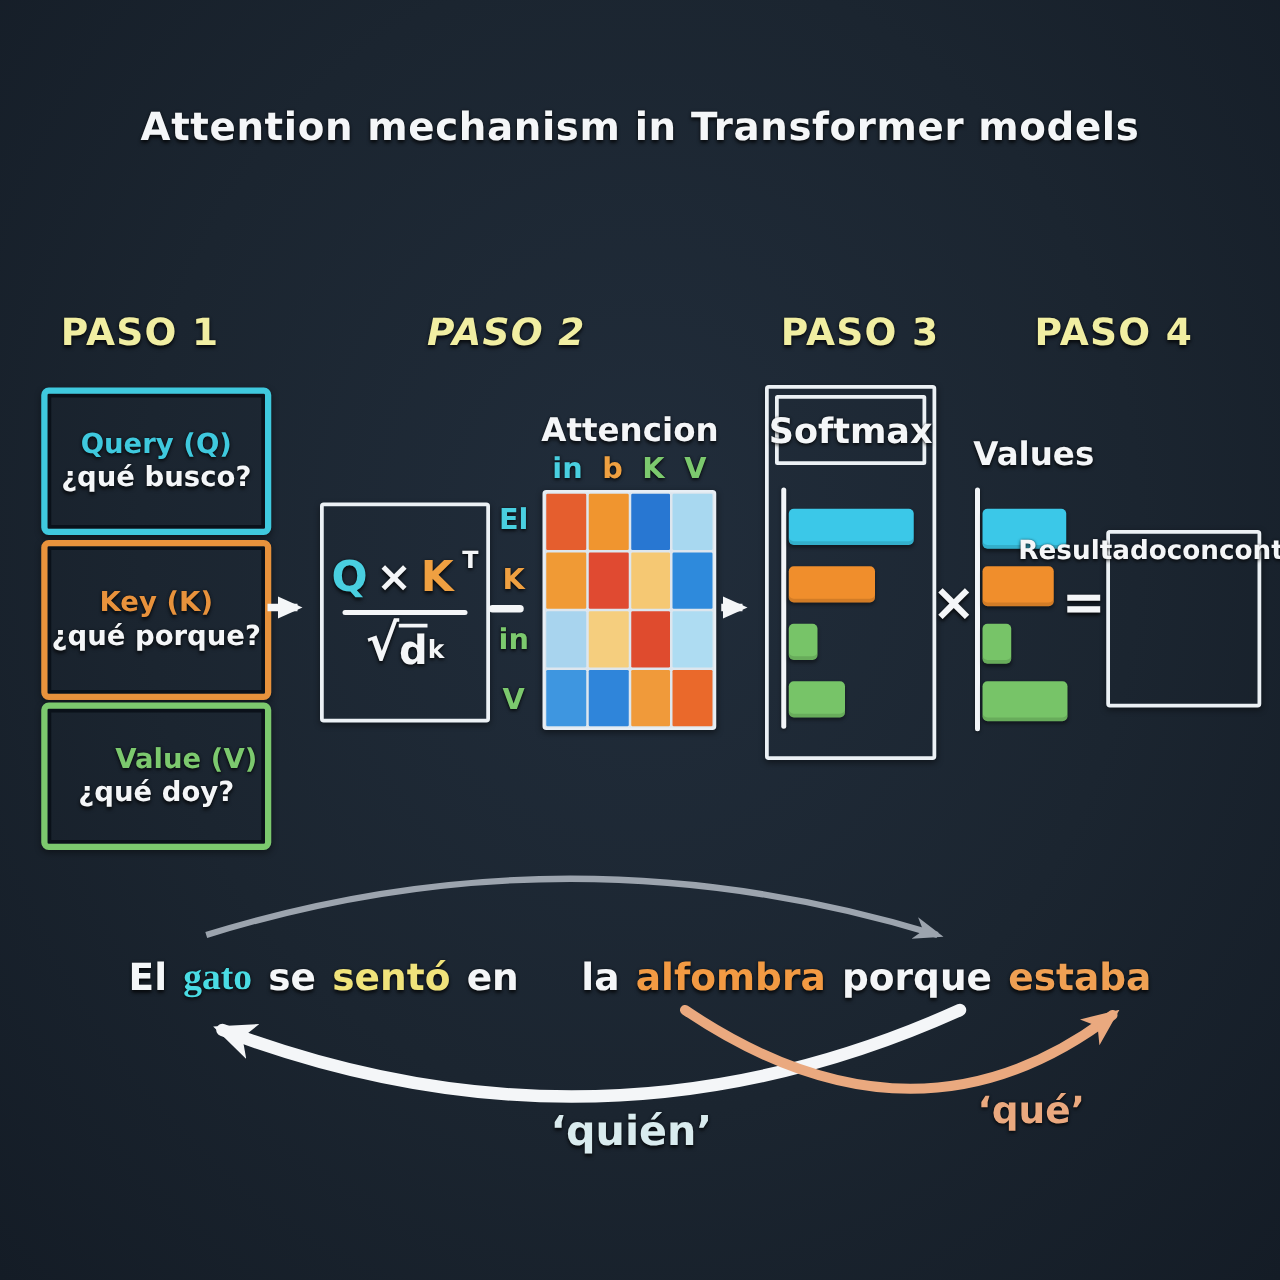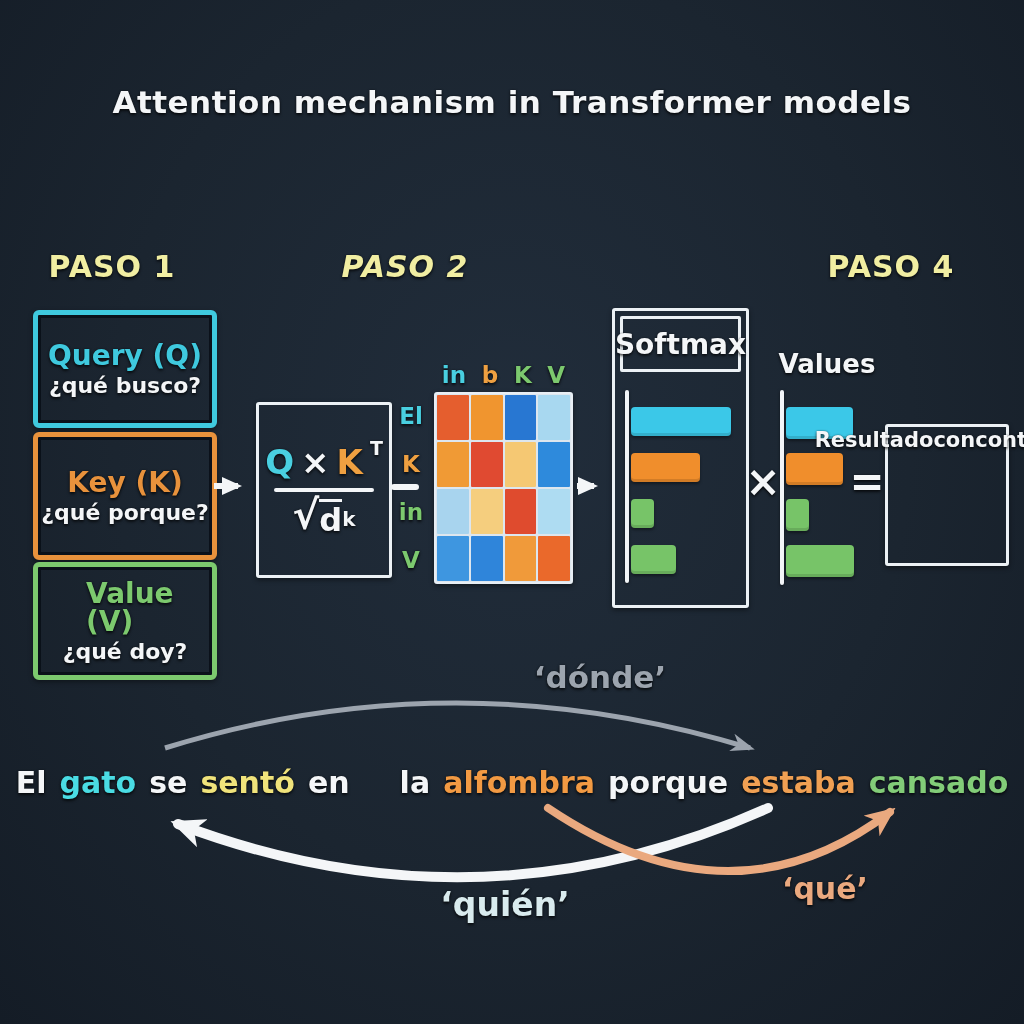--- a/index.html
+++ b/index.html
@@ -15,21 +15,21 @@
 
   .title{top:84px;left:0;width:1024px;font-size:31px;letter-spacing:.5px;}
 
   .paso{position:absolute;top:249px;width:160px;text-align:center;
         font-size:30px;color:#f1eea2;letter-spacing:1px;}
   .paso1{left:32px;} .paso2{left:325px;font-style:italic;} .paso3{left:608px;} .paso4{left:811px;}
 
   .cbox{position:absolute;left:33px;width:174px;border-radius:6px;
         display:flex;flex-direction:column;justify-content:center;align-items:center;gap:5px;
         box-shadow:inset 0 0 0 3px rgba(8,14,22,.85), 0 2px 5px rgba(0,0,0,.4);}
-  .cbox .t{font-size:28px;line-height:1;}
+  .cbox .t{font-size:22px;line-height:1;}
   .cbox .s{font-size:22px;color:#f4f6f8;line-height:1;}
   .qbox{top:310px;height:108px;border:5px solid #3fc9de;} .qbox .t{color:#3fc9de;}
   .kbox{top:432px;height:118px;border:5px solid #e8923c;} .kbox .t{color:#e8923c;}
   .vbox{top:562px;height:108px;border:5px solid #7cc96e;} .vbox .t{color:#7cc96e;margin-left:48px;}
 
   .wbox{border:3px solid #ecf1f5;border-radius:3px;box-shadow:0 2px 5px rgba(0,0,0,.45);}
   .formula{left:256px;top:402px;width:130px;height:170px;
            display:flex;flex-direction:column;justify-content:center;align-items:center;}
   .numer{font-size:34px;display:flex;align-items:flex-start;gap:7px;line-height:1;}
   .numer .sup{font-size:19px;position:relative;top:-6px;}
@@ -76,20 +76,21 @@
 </style>
 </head>
 <body>
 
 <div id="page">
 
   <div class="abs title ctr ts">Attention mechanism in Transformer models</div>
 
   <div class="paso paso1 ts">PASO 1</div>
   <div class="paso paso2 ts">PASO 2</div>
+  <div class="paso paso3 ts">PASO 3</div>
   <div class="paso paso4 ts">PASO 4</div>
 
   <div class="cbox qbox">
     <div class="t ts">Query (Q)</div>
     <div class="s ts">¿qué busco?</div>
   </div>
   <div class="cbox kbox">
     <div class="t ts">Key (K)</div>
     <div class="s ts">¿qué porque?</div>
   </div>
@@ -106,20 +107,21 @@
         <span class="sup" style="color: rgb(244, 246, 248);">T</span>
       </div>
     <div class="frac-line"></div>
     <div class="denom ts">
       <span class="rad">√</span>
         <span class="vinc">d</span>
         <sub>k</sub>
     </div>
   </div>
 
+  <div class="abs attn-title ctr ts">Attencion</div>
   <div class="abs col-labels ts" id="col-labels">
       <span style="color: rgb(73, 207, 224);">in</span>
       <span style="color: rgb(239, 160, 65);">b</span>
       <span style="color: rgb(124, 201, 110);">K</span>
       <span style="color: rgb(124, 201, 110);">V</span>
     </div>
   <div class="abs row-labels ts" id="row-labels">
       <span style="color: rgb(73, 207, 224);">El</span>
       <span style="color: rgb(239, 160, 65);">K</span>
       <span style="color: rgb(124, 201, 110);">in</span>
@@ -167,32 +169,30 @@
     </div>
 
   <div class="abs op op-eq ctr ts">=</div>
 
   <div class="abs wbox result ctr">
     <div class="ts">Resultado</div>
     <div class="ts">con</div>
     <div class="ts">contexto</div>
   </div>
 
-  <div class="abs donde ctr ts">‘dónde’</div>
   <div class="abs sentence ts" id="sentence">
       <span style="color: rgb(244, 246, 248);">El</span>
-      <span style="color: rgb(74, 220, 228);">gato</span>
+      <span style="color: rgb(74, 220, 228); font-family: Liberation Serif, serif;">gato</span>
       <span style="color: rgb(244, 246, 248);">se</span>
       <span style="color: rgb(240, 227, 123);">sentó</span>
       <span style="color: rgb(244, 246, 248);">en</span>
       <span style="color: rgb(244, 246, 248); margin-left: 37px;">la</span>
       <span style="color: rgb(242, 154, 67);">alfombra</span>
       <span style="color: rgb(244, 246, 248);">porque</span>
       <span style="color: rgb(240, 160, 83);">estaba</span>
-      <span style="color: rgb(130, 204, 120);">cansado</span>
     </div>
   <div class="abs quien ctr ts">‘quién’</div>
   <div class="abs que ctr ts">‘qué’</div>
 
   <svg class="abs" width="1024" height="1024" style="left:0;top:0;pointer-events:none;">
     <defs>
       <marker id="ah-white-sm" markerUnits="userSpaceOnUse" markerWidth="20" markerHeight="18" refX="16" refY="9" orient="auto">
         <path d="M0,0 L20,9 L0,18 Z" fill="#f4f6f8"></path>
       </marker>
       <marker id="ah-gray" markerUnits="userSpaceOnUse" markerWidth="24" markerHeight="20" refX="19" refY="10" orient="auto">

